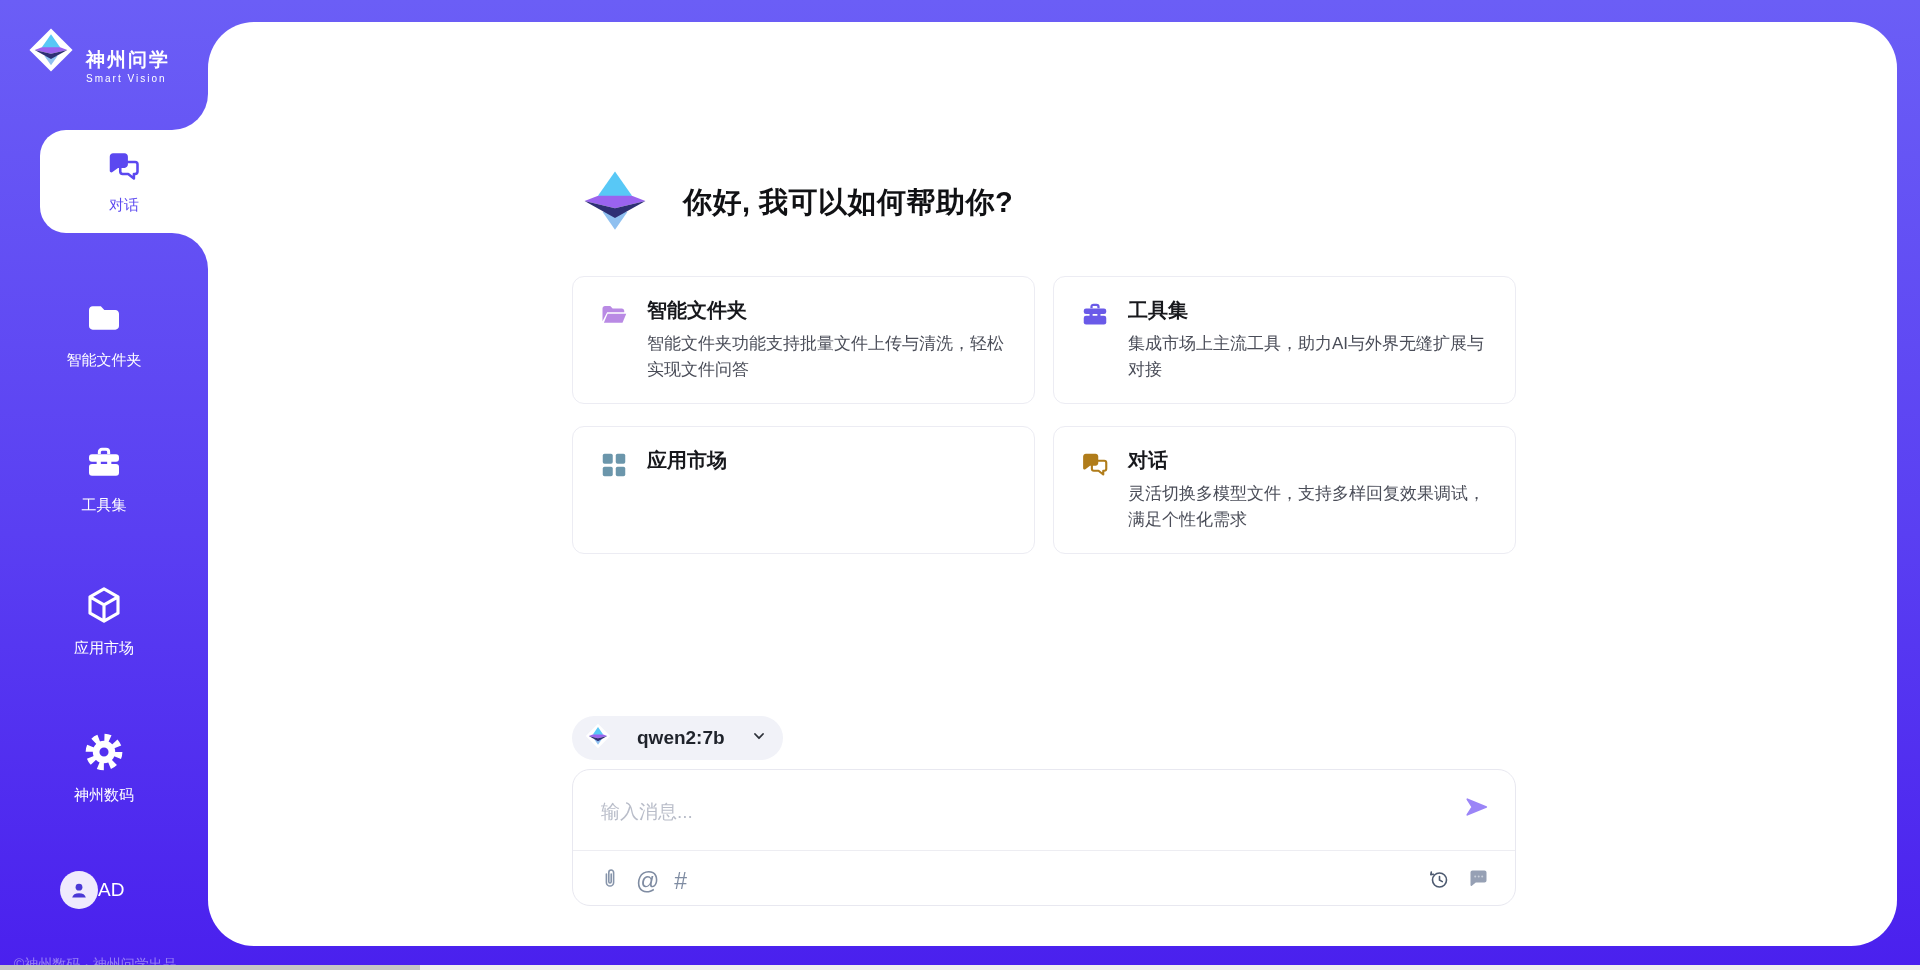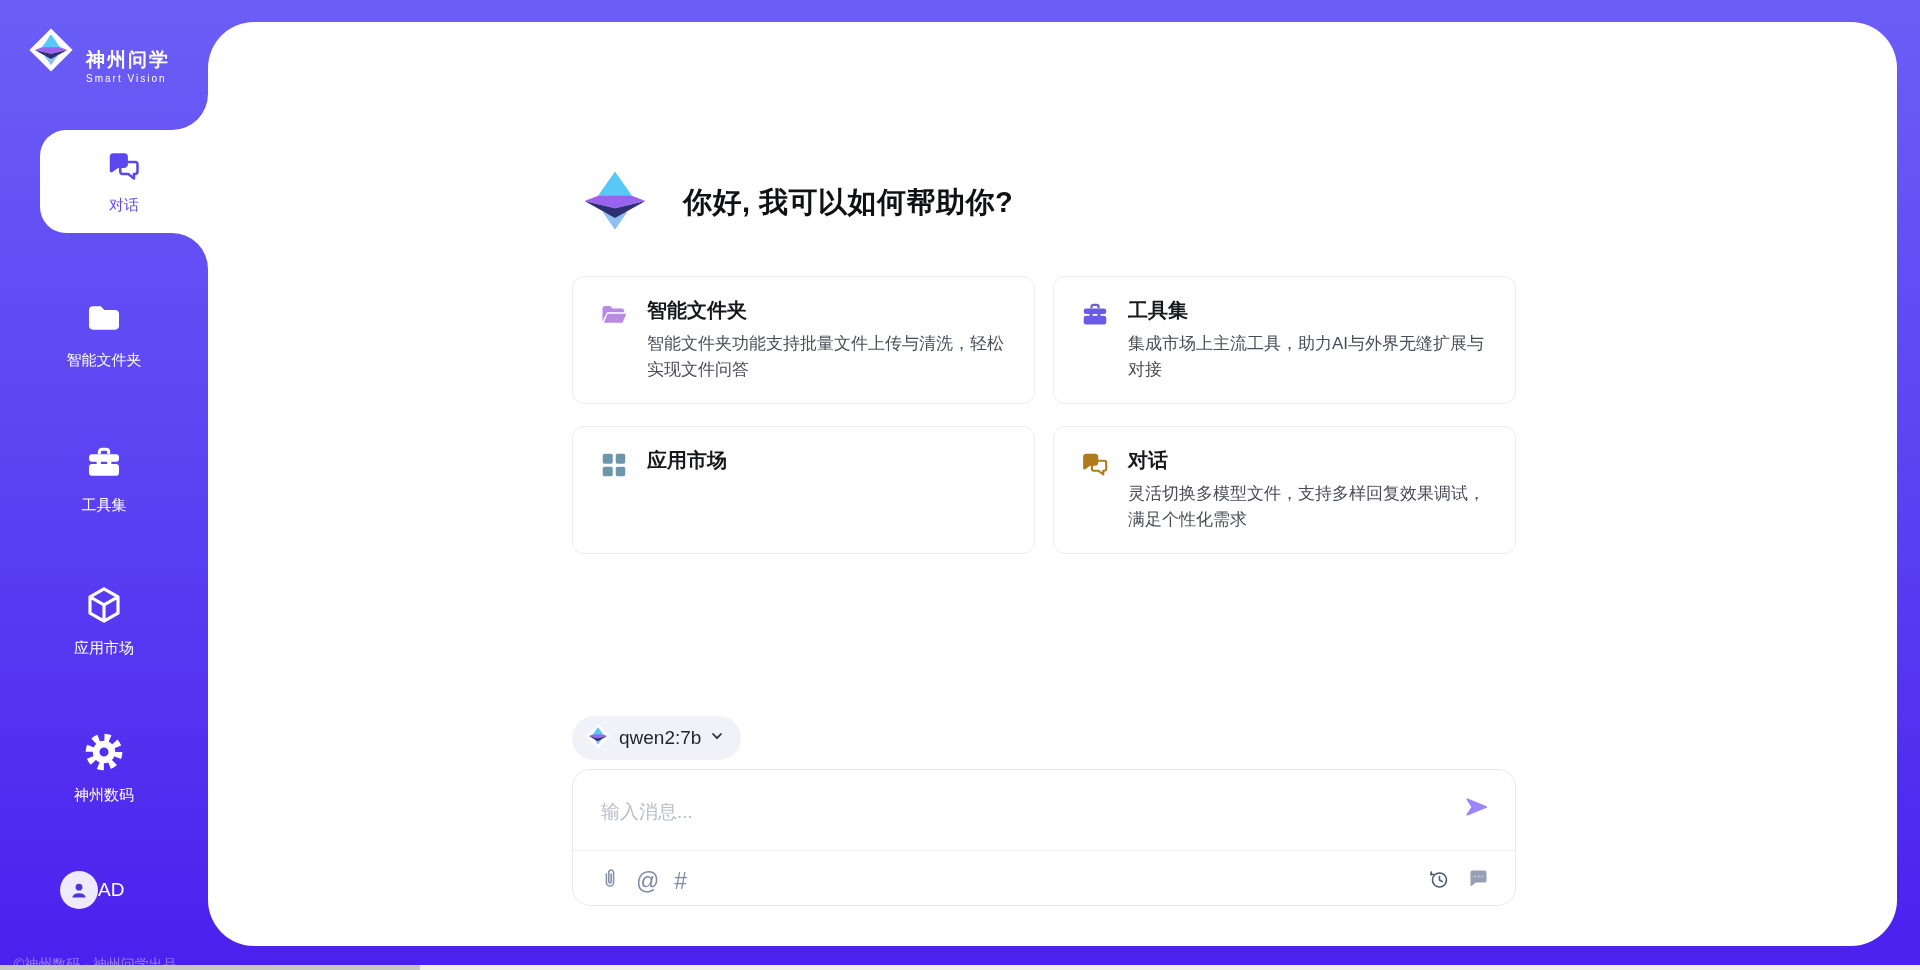--- a/index.html
+++ b/index.html
@@ -45,21 +45,21 @@
   .cards{position:absolute;left:364px;top:254px;width:944px;display:grid;
     grid-template-columns:463px 463px;gap:22px 18px;}
   .card{position:relative;height:128px;border:1px solid #ececf3;border-radius:12px;
     background:#fff;box-sizing:border-box;cursor:pointer;}
   .card-icon{position:absolute;left:26px;top:23px;width:30px;height:30px;}
   .c-folder{color:#b98ae4}.c-toolbox{color:#6a5ae8}.c-grid{color:#6b96ab}.c-chat{color:#b07c1a}
   .card-title{position:absolute;left:74px;top:20px;font-size:20px;font-weight:700;color:#17181c;}
   .card-desc{position:absolute;left:74px;top:54px;width:372px;font-size:17px;color:#4a4d58;line-height:1.5;}
   
   .model-pill{position:absolute;left:364px;top:694px;height:44px;padding:0 16px 0 13px;
-    background:#f1f2f8;border-radius:22px;display:inline-flex;align-items:center;gap:8px;cursor:pointer;}
+    background:#f1f2f8;border-radius:22px;display:inline-flex;align-items:center;gap:26px;cursor:pointer;font-weight:bold;}
   .model-name{font-size:19px;color:#1f232b;}
   
   .composer{position:absolute;left:364px;top:747px;width:944px;height:137px;background:#fff;
     border:1px solid #e8e8f0;border-radius:18px;box-sizing:border-box;}
   .composer-input{position:absolute;left:26px;top:22px;width:840px;border:none;outline:none;
     font-size:19px;color:#333;background:transparent;font-family:inherit;margin-top:8px;}
   .composer-input::placeholder{color:#b9bdc9;}
   .send-btn{position:absolute;right:26px;top:24px;width:26px;height:26px;cursor:pointer;}
   .composer-divider{position:absolute;left:0;right:0;top:80px;border-top:1px solid #ededf2;}
   .tools-left{position:absolute;left:26px;top:96px;display:flex;align-items:center;gap:15px;color:#7f8ca2;}

